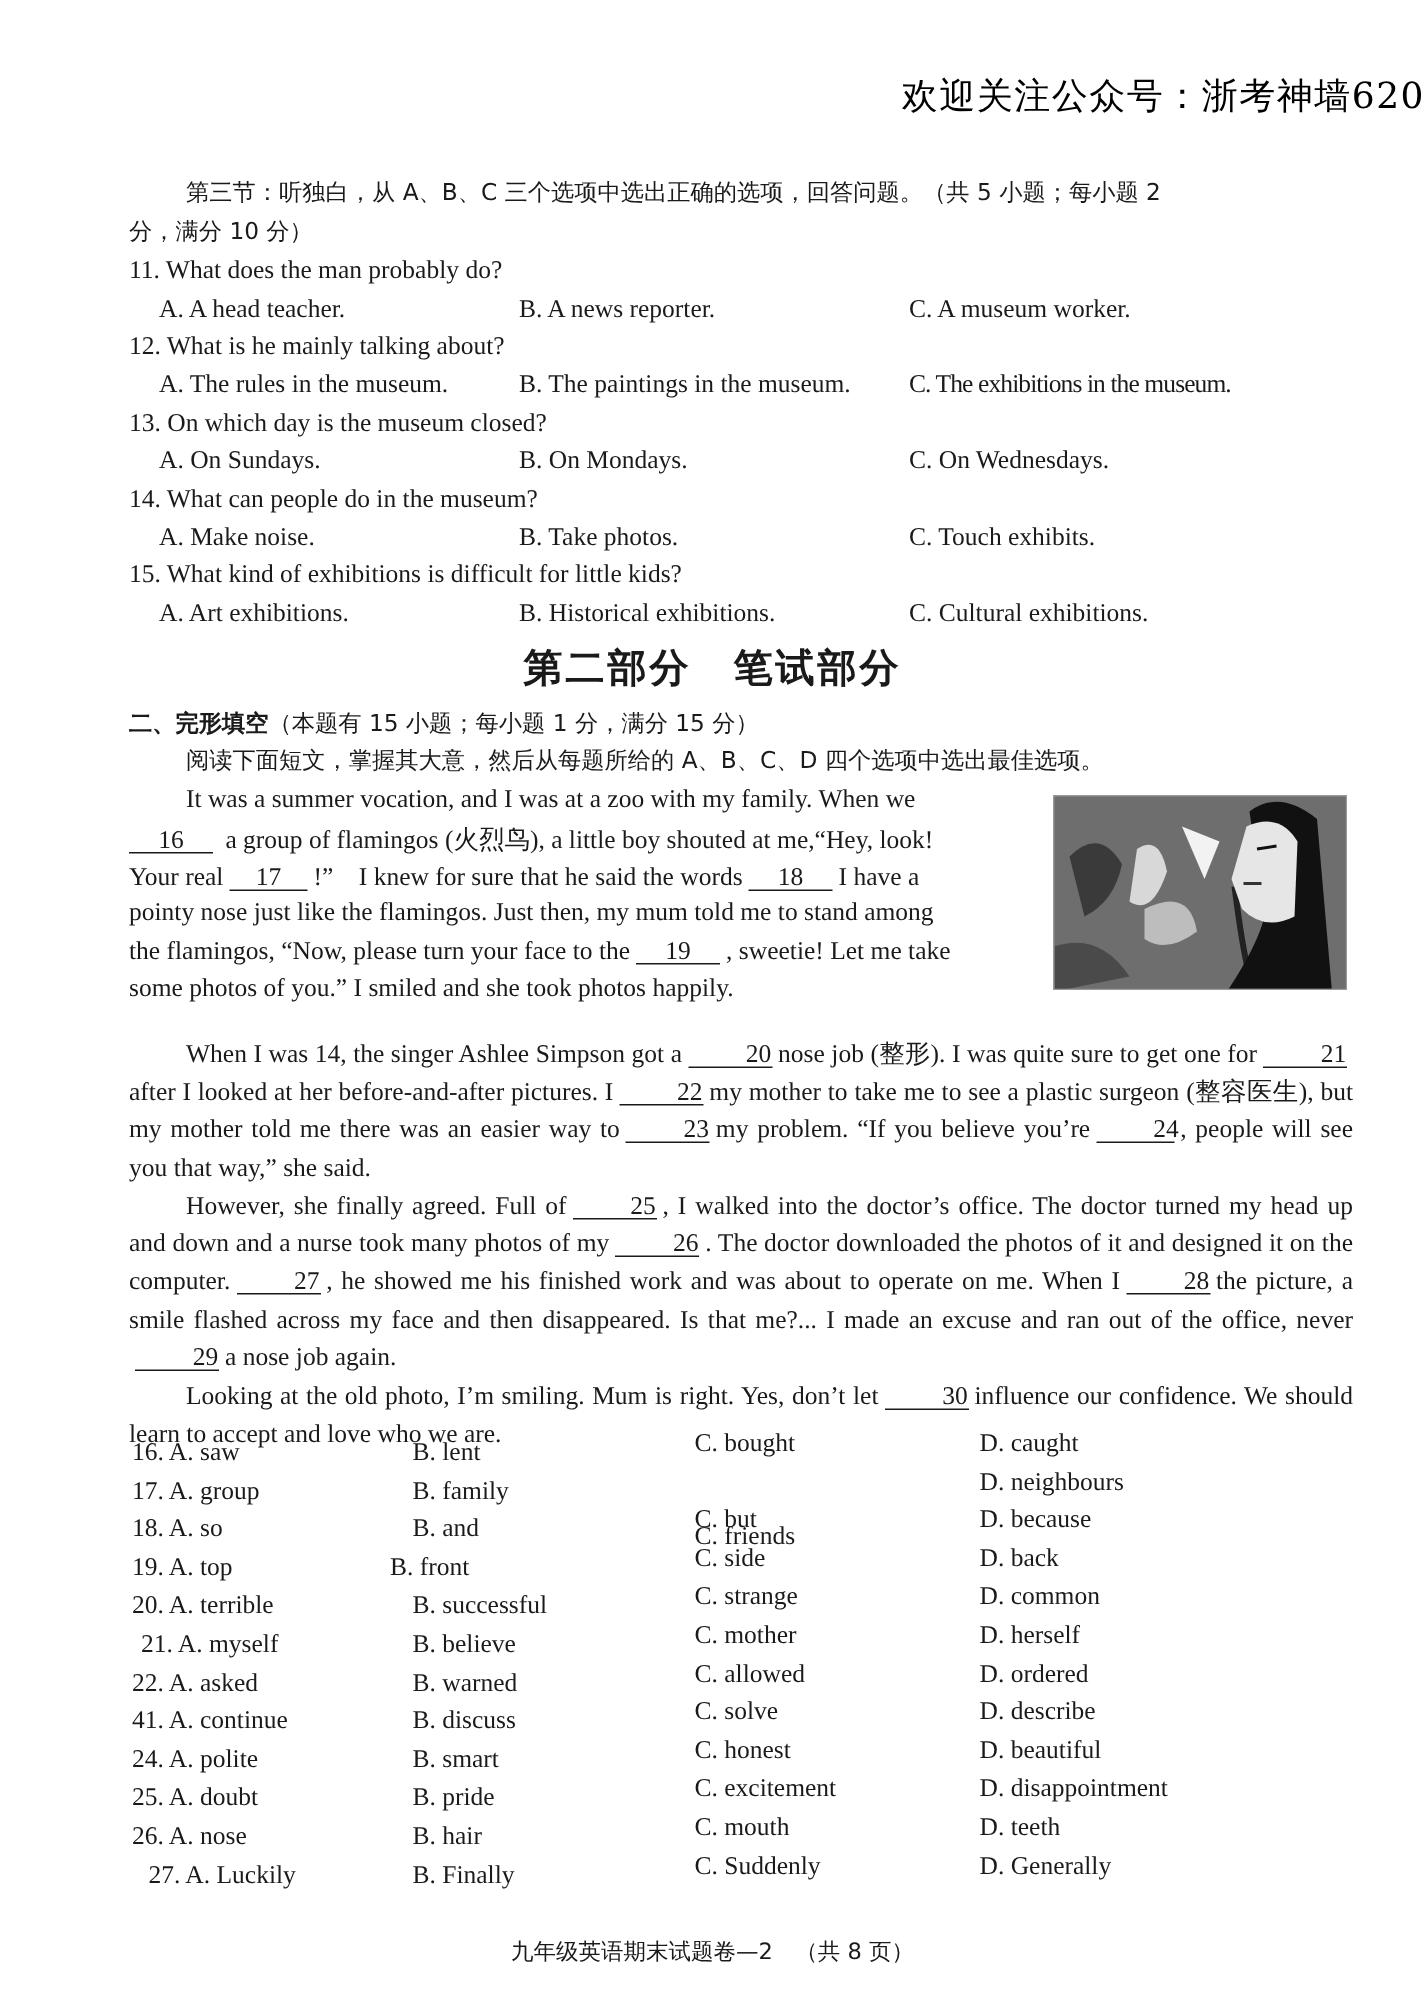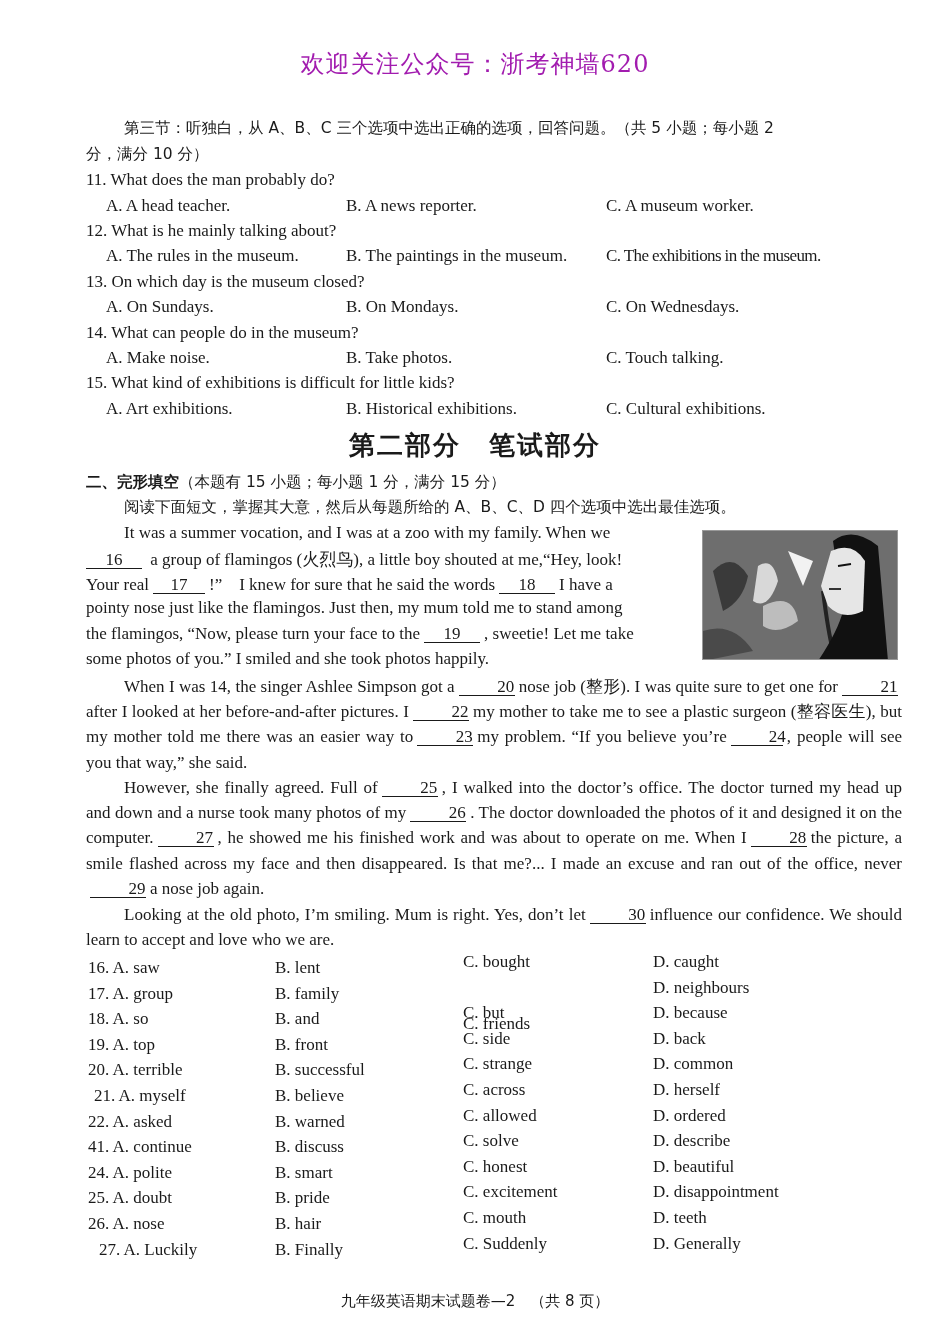--- a/index.html
+++ b/index.html
@@ -6,37 +6,37 @@
   html, body { width: 950px; height: 1344px; background: #ffffff; }
   body {
     position: relative;
     font-family: "Liberation Serif", "DejaVu Serif", serif;
     color: #1a1a1a;
     font-size: 17px;
     overflow: hidden;
   }
   .header-banner {
     position: absolute; top: 48px; left: 0; width: 950px;
-    text-align: center; font-size: 24px; color: #a21caf;
+    text-align: right; font-size: 24px; color: #000000;
     font-family: "DejaVu Serif", serif; letter-spacing: 1px;
   }
   .line { position: absolute; left: 86px; white-space: nowrap; }
   .indent { left: 124px; }
   .opt { position: absolute; white-space: nowrap; }
   .part-title {
     position: absolute; top: 428px; left: 0; width: 950px; text-align: center;
     font-size: 26px; font-weight: bold; font-family: "DejaVu Sans", sans-serif; letter-spacing: 2px;
   }
   .bold-cn { font-weight: bold; font-family: "DejaVu Sans", sans-serif; }
   .blank {
     display: inline-block; border-bottom: 1px solid #1a1a1a; text-align: center;
     min-width: 52px; line-height: 17px; margin: 0 4px;
   }
   .para { position: absolute; left: 86px; width: 816px; line-height: 25.2px; text-align: justify; }
-  .para p { text-indent: 38px; }
+  .para p { text-indent: 38px; margin-top: 16px; }
   .photo {
     position: absolute; left: 702px; top: 530px; width: 196px; height: 130px;
     background: #6b6b6b; overflow: hidden; border: 1px solid #999;
   }
   .footer {
     position: absolute; top: 1292px; left: 0; width: 950px; text-align: center;
     font-size: 15px; font-family: "DejaVu Sans", sans-serif;
   }
   .cn { font-family: "DejaVu Sans", sans-serif; font-size: 15.5px; }
 </style>
@@ -60,21 +60,21 @@
   <div class="opt" style="top:246px;left:606px;letter-spacing:-0.6px;">C. The exhibitions in the museum.</div>
 
   <div class="line" style="top:272px;">13. On which day is the museum closed?</div>
   <div class="opt" style="top:297px;left:106px;">A. On Sundays.</div>
   <div class="opt" style="top:297px;left:346px;">B. On Mondays.</div>
   <div class="opt" style="top:297px;left:606px;">C. On Wednesdays.</div>
 
   <div class="line" style="top:323px;">14. What can people do in the museum?</div>
   <div class="opt" style="top:348px;left:106px;">A. Make noise.</div>
   <div class="opt" style="top:348px;left:346px;">B. Take photos.</div>
-  <div class="opt" style="top:348px;left:606px;">C. Touch talking.</div>
+  <div class="opt" style="top:348px;left:606px;">C. Touch exhibits.</div>
 
   <div class="line" style="top:373px;">15. What kind of exhibitions is difficult for little kids?</div>
   <div class="opt" style="top:399px;left:106px;">A. Art exhibitions.</div>
   <div class="opt" style="top:399px;left:346px;">B. Historical exhibitions.</div>
   <div class="opt" style="top:399px;left:606px;">C. Cultural exhibitions.</div>
 </div>
 
 <div class="part-title">第二部分　笔试部分</div>
 
 <div class="line cn" style="top:472px;">
@@ -139,30 +139,30 @@
     <div class="opt" style="left: 653px; top: 952px;">D. caught</div>
     <div class="opt" style="left: 88px; top: 983.6px;">17. A. group</div>
     <div class="opt" style="left: 275px; top: 983.6px;">B. family</div>
     <div class="opt" style="left: 463px; top: 977.6px; margin-top: 36px;">C. friends</div>
     <div class="opt" style="left: 653px; top: 977.6px;">D. neighbours</div>
     <div class="opt" style="left: 88px; top: 1009.2px;">18. A. so</div>
     <div class="opt" style="left: 275px; top: 1009.2px;">B. and</div>
     <div class="opt" style="left: 463px; top: 1003.2px;">C. but</div>
     <div class="opt" style="left: 653px; top: 1003.2px;">D. because</div>
     <div class="opt" style="left: 88px; top: 1034.8px;">19. A. top</div>
-    <div class="opt" style="left: 275px; top: 1034.8px;">B. front</div>
+    <div class="opt" style="left: 260px; top: 1034.8px;">B. front</div>
     <div class="opt" style="left: 463px; top: 1028.8px;">C. side</div>
     <div class="opt" style="left: 653px; top: 1028.8px;">D. back</div>
     <div class="opt" style="left: 88px; top: 1060.4px;">20. A. terrible</div>
     <div class="opt" style="left: 275px; top: 1060.4px;">B. successful</div>
     <div class="opt" style="left: 463px; top: 1054.4px;">C. strange</div>
     <div class="opt" style="left: 653px; top: 1054.4px;">D. common</div>
     <div class="opt" style="left: 94px; top: 1086px;">21. A. myself</div>
     <div class="opt" style="left: 275px; top: 1086px;">B. believe</div>
-    <div class="opt" style="left: 463px; top: 1080px;">C. across</div>
+    <div class="opt" style="left: 463px; top: 1080px;">C. mother</div>
     <div class="opt" style="left: 653px; top: 1080px;">D. herself</div>
     <div class="opt" style="left: 88px; top: 1111.6px;">22. A. asked</div>
     <div class="opt" style="left: 275px; top: 1111.6px;">B. warned</div>
     <div class="opt" style="left: 463px; top: 1105.6px;">C. allowed</div>
     <div class="opt" style="left: 653px; top: 1105.6px;">D. ordered</div>
     <div class="opt" style="left: 88px; top: 1137.2px;">41. A. continue</div>
     <div class="opt" style="left: 275px; top: 1137.2px;">B. discuss</div>
     <div class="opt" style="left: 463px; top: 1131.2px;">C. solve</div>
     <div class="opt" style="left: 653px; top: 1131.2px;">D. describe</div>
     <div class="opt" style="left: 88px; top: 1162.8px;">24. A. polite</div>

